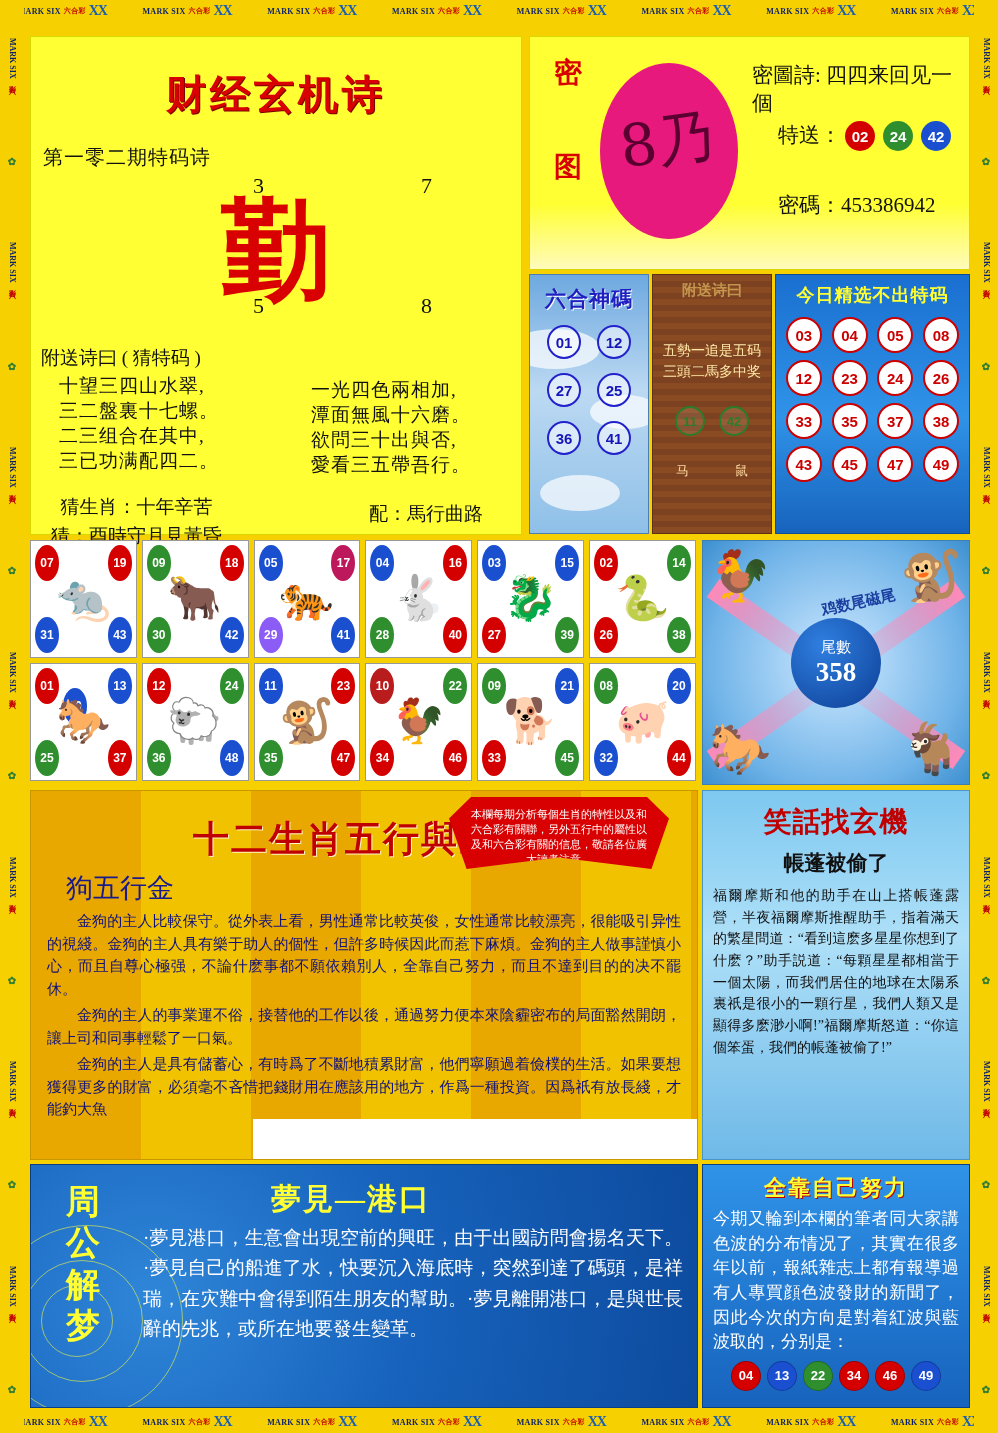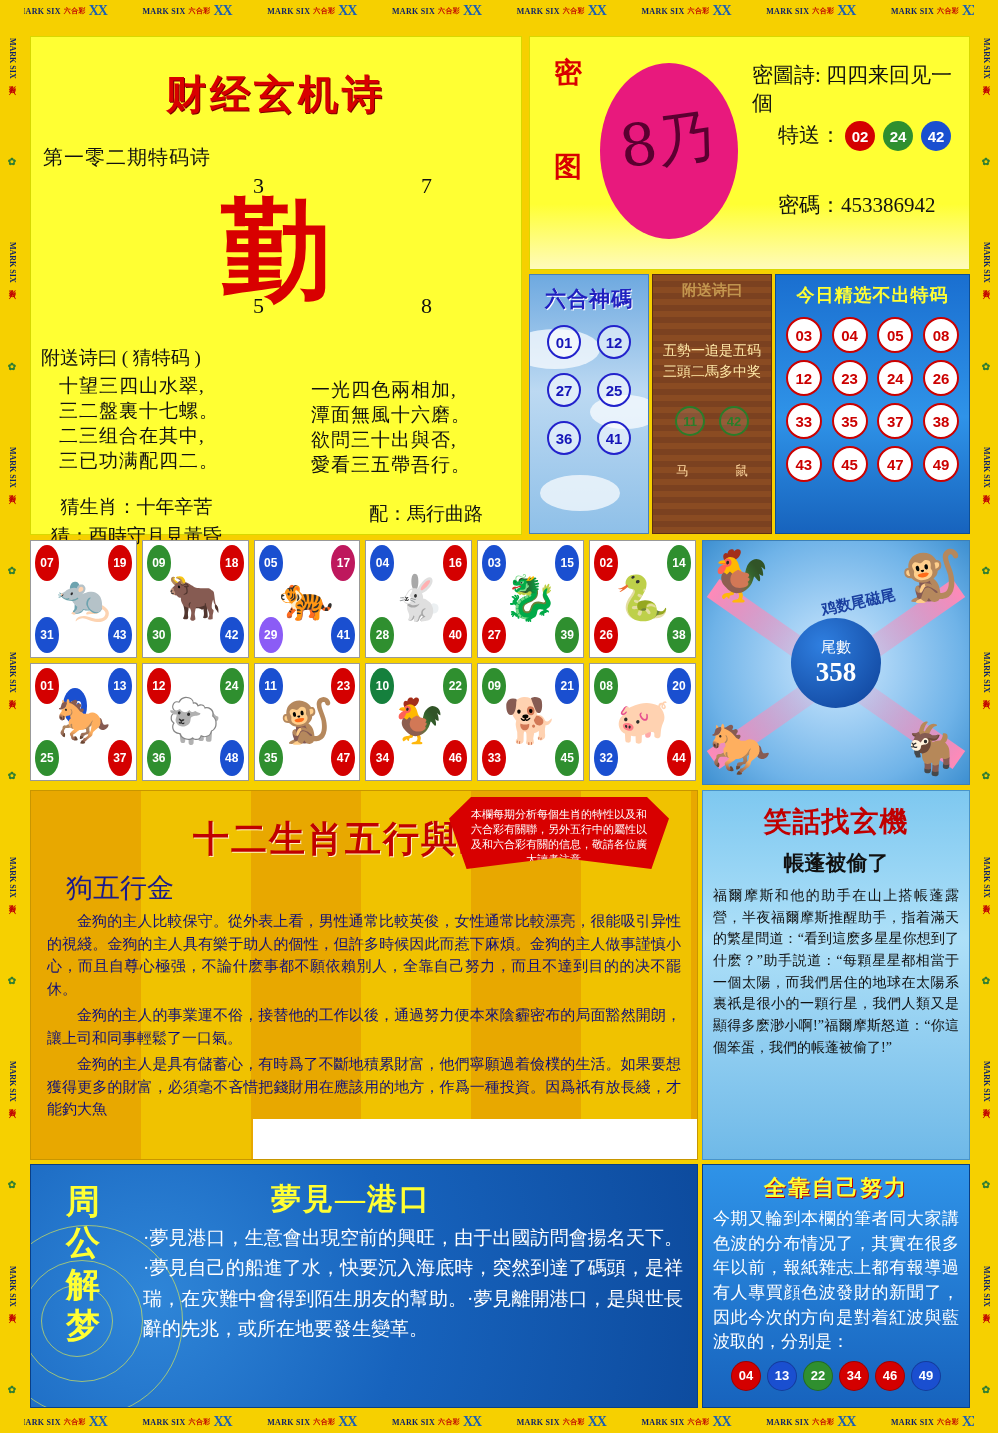--- a/index.html
+++ b/index.html
@@ -560,21 +560,21 @@
           <div class="z-animal">🐑</div>
         </div>
         <div class="z-card">
           <span class="z-num z-tl" style="background:#1a4fd0">11</span>
           <span class="z-num z-tr" style="background:#d40000">23</span>
           <span class="z-num z-bl" style="background:#2f8f2f">35</span>
           <span class="z-num z-br" style="background:#d40000">47</span>
           <div class="z-animal">🐒</div>
         </div>
         <div class="z-card">
-          <span class="z-num z-tl" style="background:#15803d">10</span>
+          <span class="z-num z-tl" style="background:#b91c1c">10</span>
           <span class="z-num z-tr" style="background:#2f8f2f">22</span>
           <span class="z-num z-bl" style="background:#d40000">34</span>
           <span class="z-num z-br" style="background:#d40000">46</span>
           <div class="z-animal">🐓</div>
         </div>
         <div class="z-card">
           <span class="z-num z-tl" style="background:#2f8f2f">09</span>
           <span class="z-num z-tr" style="background:#1a4fd0">21</span>
           <span class="z-num z-bl" style="background:#d40000">33</span>
           <span class="z-num z-br" style="background:#2f8f2f">45</span>

